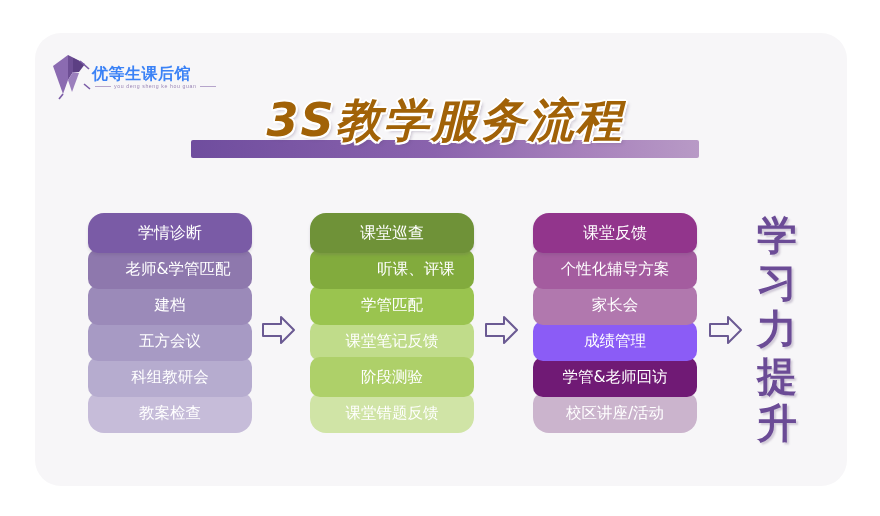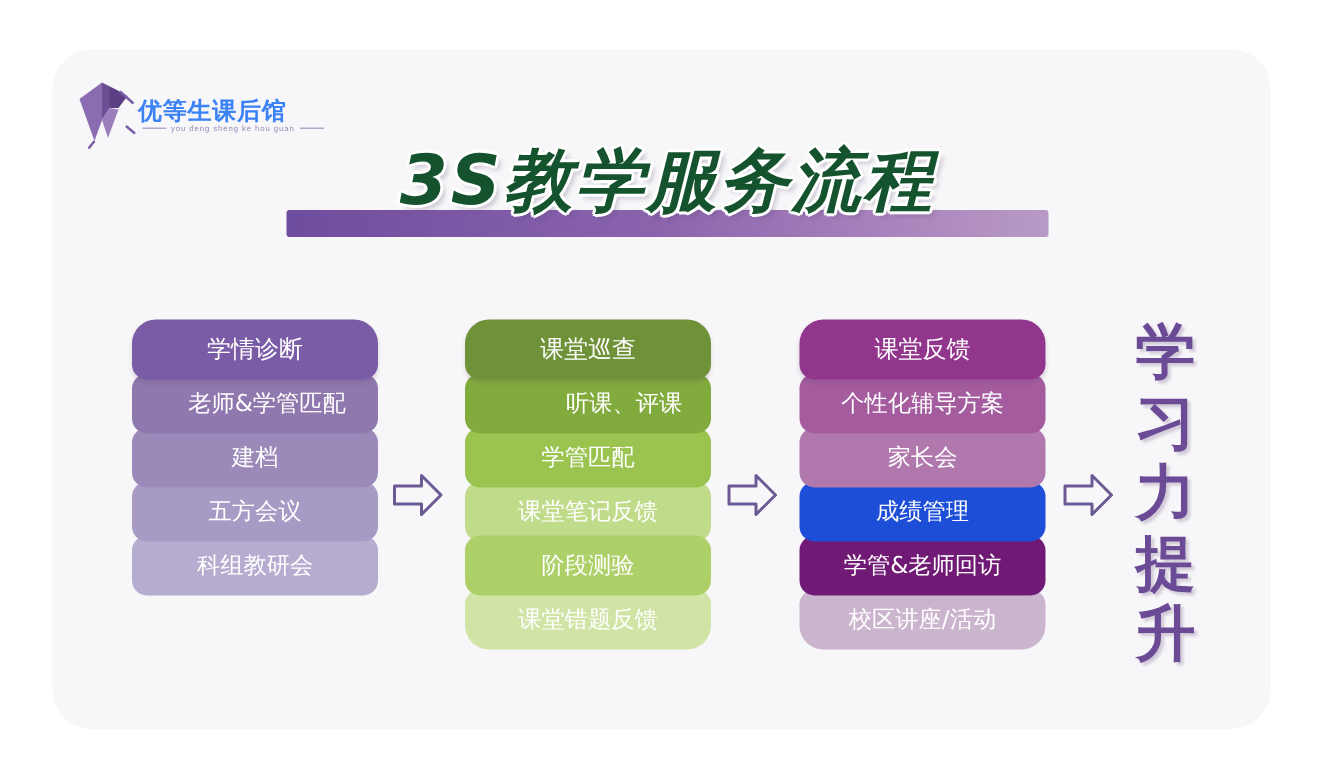--- a/index.html
+++ b/index.html
@@ -95,21 +95,21 @@
   .title-text {
     position: absolute;
     left: 0;
     top: 0;
     width: 520px;
     text-align: center;
     font-size: 46px;
     font-weight: bold;
     font-style: italic;
     letter-spacing: 2px;
-    color: #14532d;
+    color: #a16207;
     font-family: "DejaVu Sans", "Liberation Sans", sans-serif;
     -webkit-text-stroke: 0px;
     text-shadow:
       2px 0 0 #ffffff, -2px 0 0 #ffffff, 0 2px 0 #ffffff, 0 -2px 0 #ffffff,
       1.5px 1.5px 0 #ffffff, -1.5px 1.5px 0 #ffffff,
       1.5px -1.5px 0 #ffffff, -1.5px -1.5px 0 #ffffff,
       3px 3px 3px rgba(90,70,110,0.25);
     line-height: 56px;
     white-space: nowrap;
   }
@@ -211,34 +211,35 @@
     <div class="title-text">3S教学服务流程</div>
   </div>
 
   <div class="columns" id="columns-root">
       <div class="column col-1">
         <div class="cell head" style="background: rgb(122, 91, 166);">学情诊断</div>
         <div class="cell mid" style="background: rgb(142, 120, 173); z-index: 8; padding-left: 16px;">老师&amp;学管匹配</div>
         <div class="cell mid" style="background: rgb(155, 138, 185); z-index: 7;">建档</div>
         <div class="cell mid" style="background: rgb(167, 154, 196); z-index: 6;">五方会议</div>
         <div class="cell mid" style="background: rgb(182, 172, 207); z-index: 5;">科组教研会</div>
+        <div class="cell tail" style="background: rgb(198, 188, 217); z-index: 4;">教案检查</div>
       </div>
       <div class="column col-2">
         <div class="cell head" style="background: rgb(111, 146, 56);">课堂巡查</div>
         <div class="cell mid" style="background: rgb(130, 171, 61); z-index: 8; padding-left: 48px;">听课、评课</div>
         <div class="cell mid" style="background: rgb(154, 196, 79); z-index: 7;">学管匹配</div>
         <div class="cell mid" style="background: rgb(192, 220, 138); z-index: 5;">课堂笔记反馈</div>
         <div class="cell mid" style="background: rgb(174, 208, 105); z-index: 6;">阶段测验</div>
         <div class="cell tail" style="background: rgb(208, 228, 166); z-index: 4;">课堂错题反馈</div>
       </div>
       <div class="column col-3">
         <div class="cell head" style="background: rgb(146, 53, 140);">课堂反馈</div>
         <div class="cell mid" style="background: rgb(164, 92, 159); z-index: 8;">个性化辅导方案</div>
         <div class="cell mid" style="background: rgb(177, 120, 174); z-index: 7;">家长会</div>
-        <div class="cell mid" style="background: #1d4ed8; z-index: 6;">成绩管理</div>
+        <div class="cell mid" style="background: #8b5cf6; z-index: 6;">成绩管理</div>
         <div class="cell mid" style="background: #701a75; z-index: 5; text-align: center;">学管&amp;老师回访</div>
         <div class="cell tail" style="background: rgb(203, 180, 205); z-index: 4;">校区讲座/活动</div>
       </div>
     </div>
 
   <svg class="arrow arrow-1" viewBox="0 0 40 40">
     <path d="M4 14 H22 V7 L35 20 L22 33 V26 H4 Z" fill="#f7f6f8" stroke="#6b5a93" stroke-width="2" stroke-linejoin="round"></path>
   </svg>
   <svg class="arrow arrow-2" viewBox="0 0 40 40">
     <path d="M4 14 H22 V7 L35 20 L22 33 V26 H4 Z" fill="#f7f6f8" stroke="#6b5a93" stroke-width="2" stroke-linejoin="round"></path>

